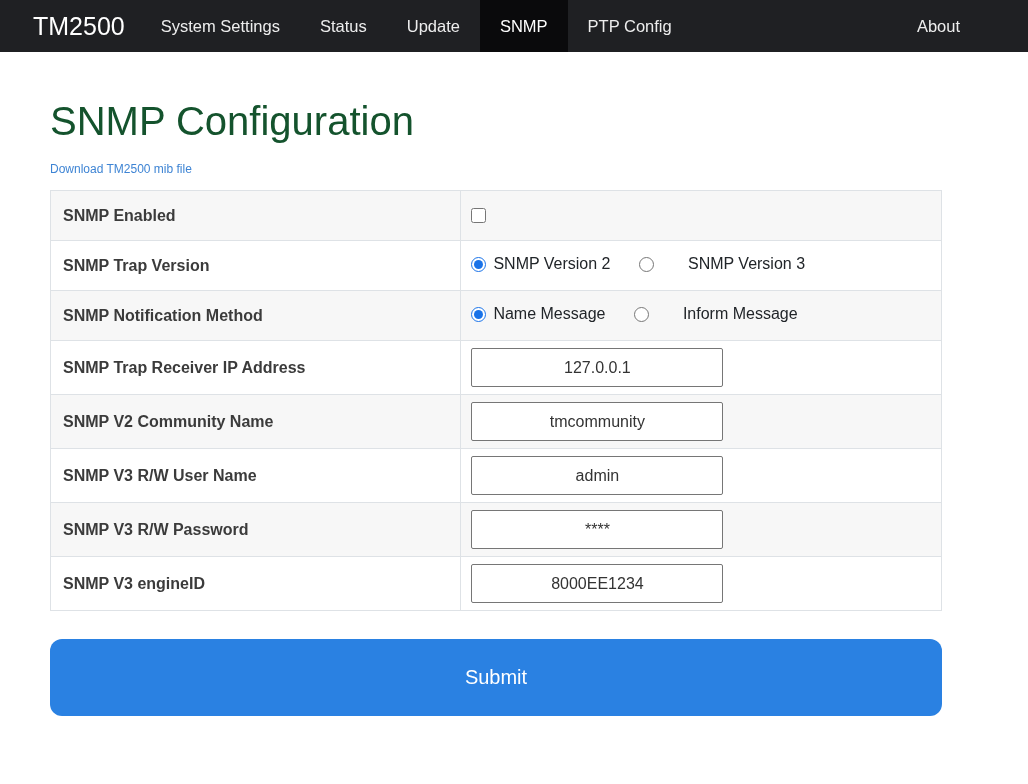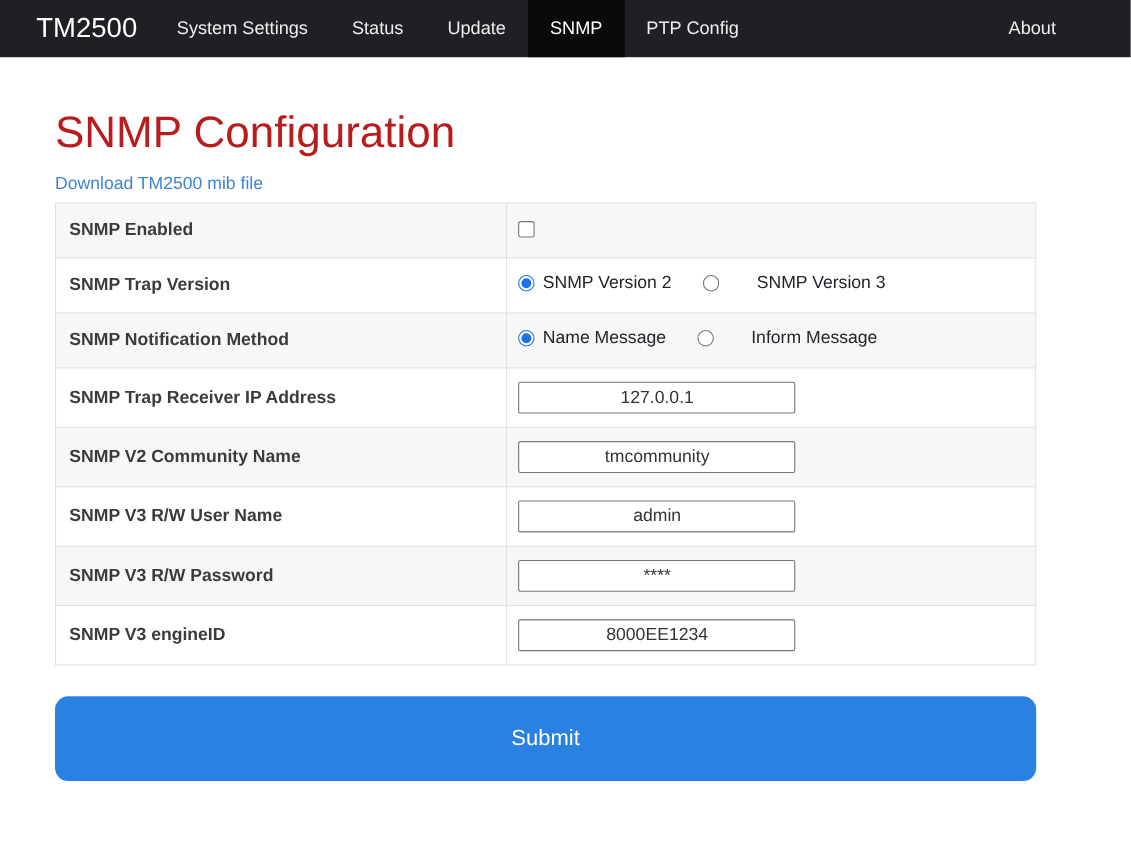--- a/index.html
+++ b/index.html
@@ -48,29 +48,29 @@
   
   .main {
     margin-top: 45px;
     padding-left: 50px;
     width: 942px;
   }
   h1.page-title {
     font-size: 40px;
     font-weight: 400;
     line-height: 1.2;
-    color: #b91c1c;
+    color: #14532d;
     margin-bottom: 14px;
   }
   a.mib-link {
     display: inline-block;
     color: var(--link-color, #3e84d4);
-    font-size: 16px;
+    font-size: 12px;
     text-decoration: none;
-    margin-bottom: 7px;
+    margin-bottom: 14px;
     cursor: pointer;
     text-align: center;
   }
 
   
   table.config-table {
     width: 892px;
     border-collapse: collapse;
   }
   .config-table td {
@@ -104,21 +104,21 @@
   .radio-opt {
     display: inline-flex;
     align-items: center;
     gap: 7px;
     cursor: pointer;
   }
   .radio-opt + .radio-opt { margin-left: 24px; gap: 34px; }
   .text-input {
     display: block;
     width: 252px;
-    height: 29px;
+    height: 39px;
     border: 1px solid #767676;
     border-radius: 2px;
     background: #ffffff;
     font-family: "Liberation Sans", "DejaVu Sans", sans-serif;
     font-size: 16px;
     color: #333333;
     text-align: center;
     padding: 0 4px;
   }
 

